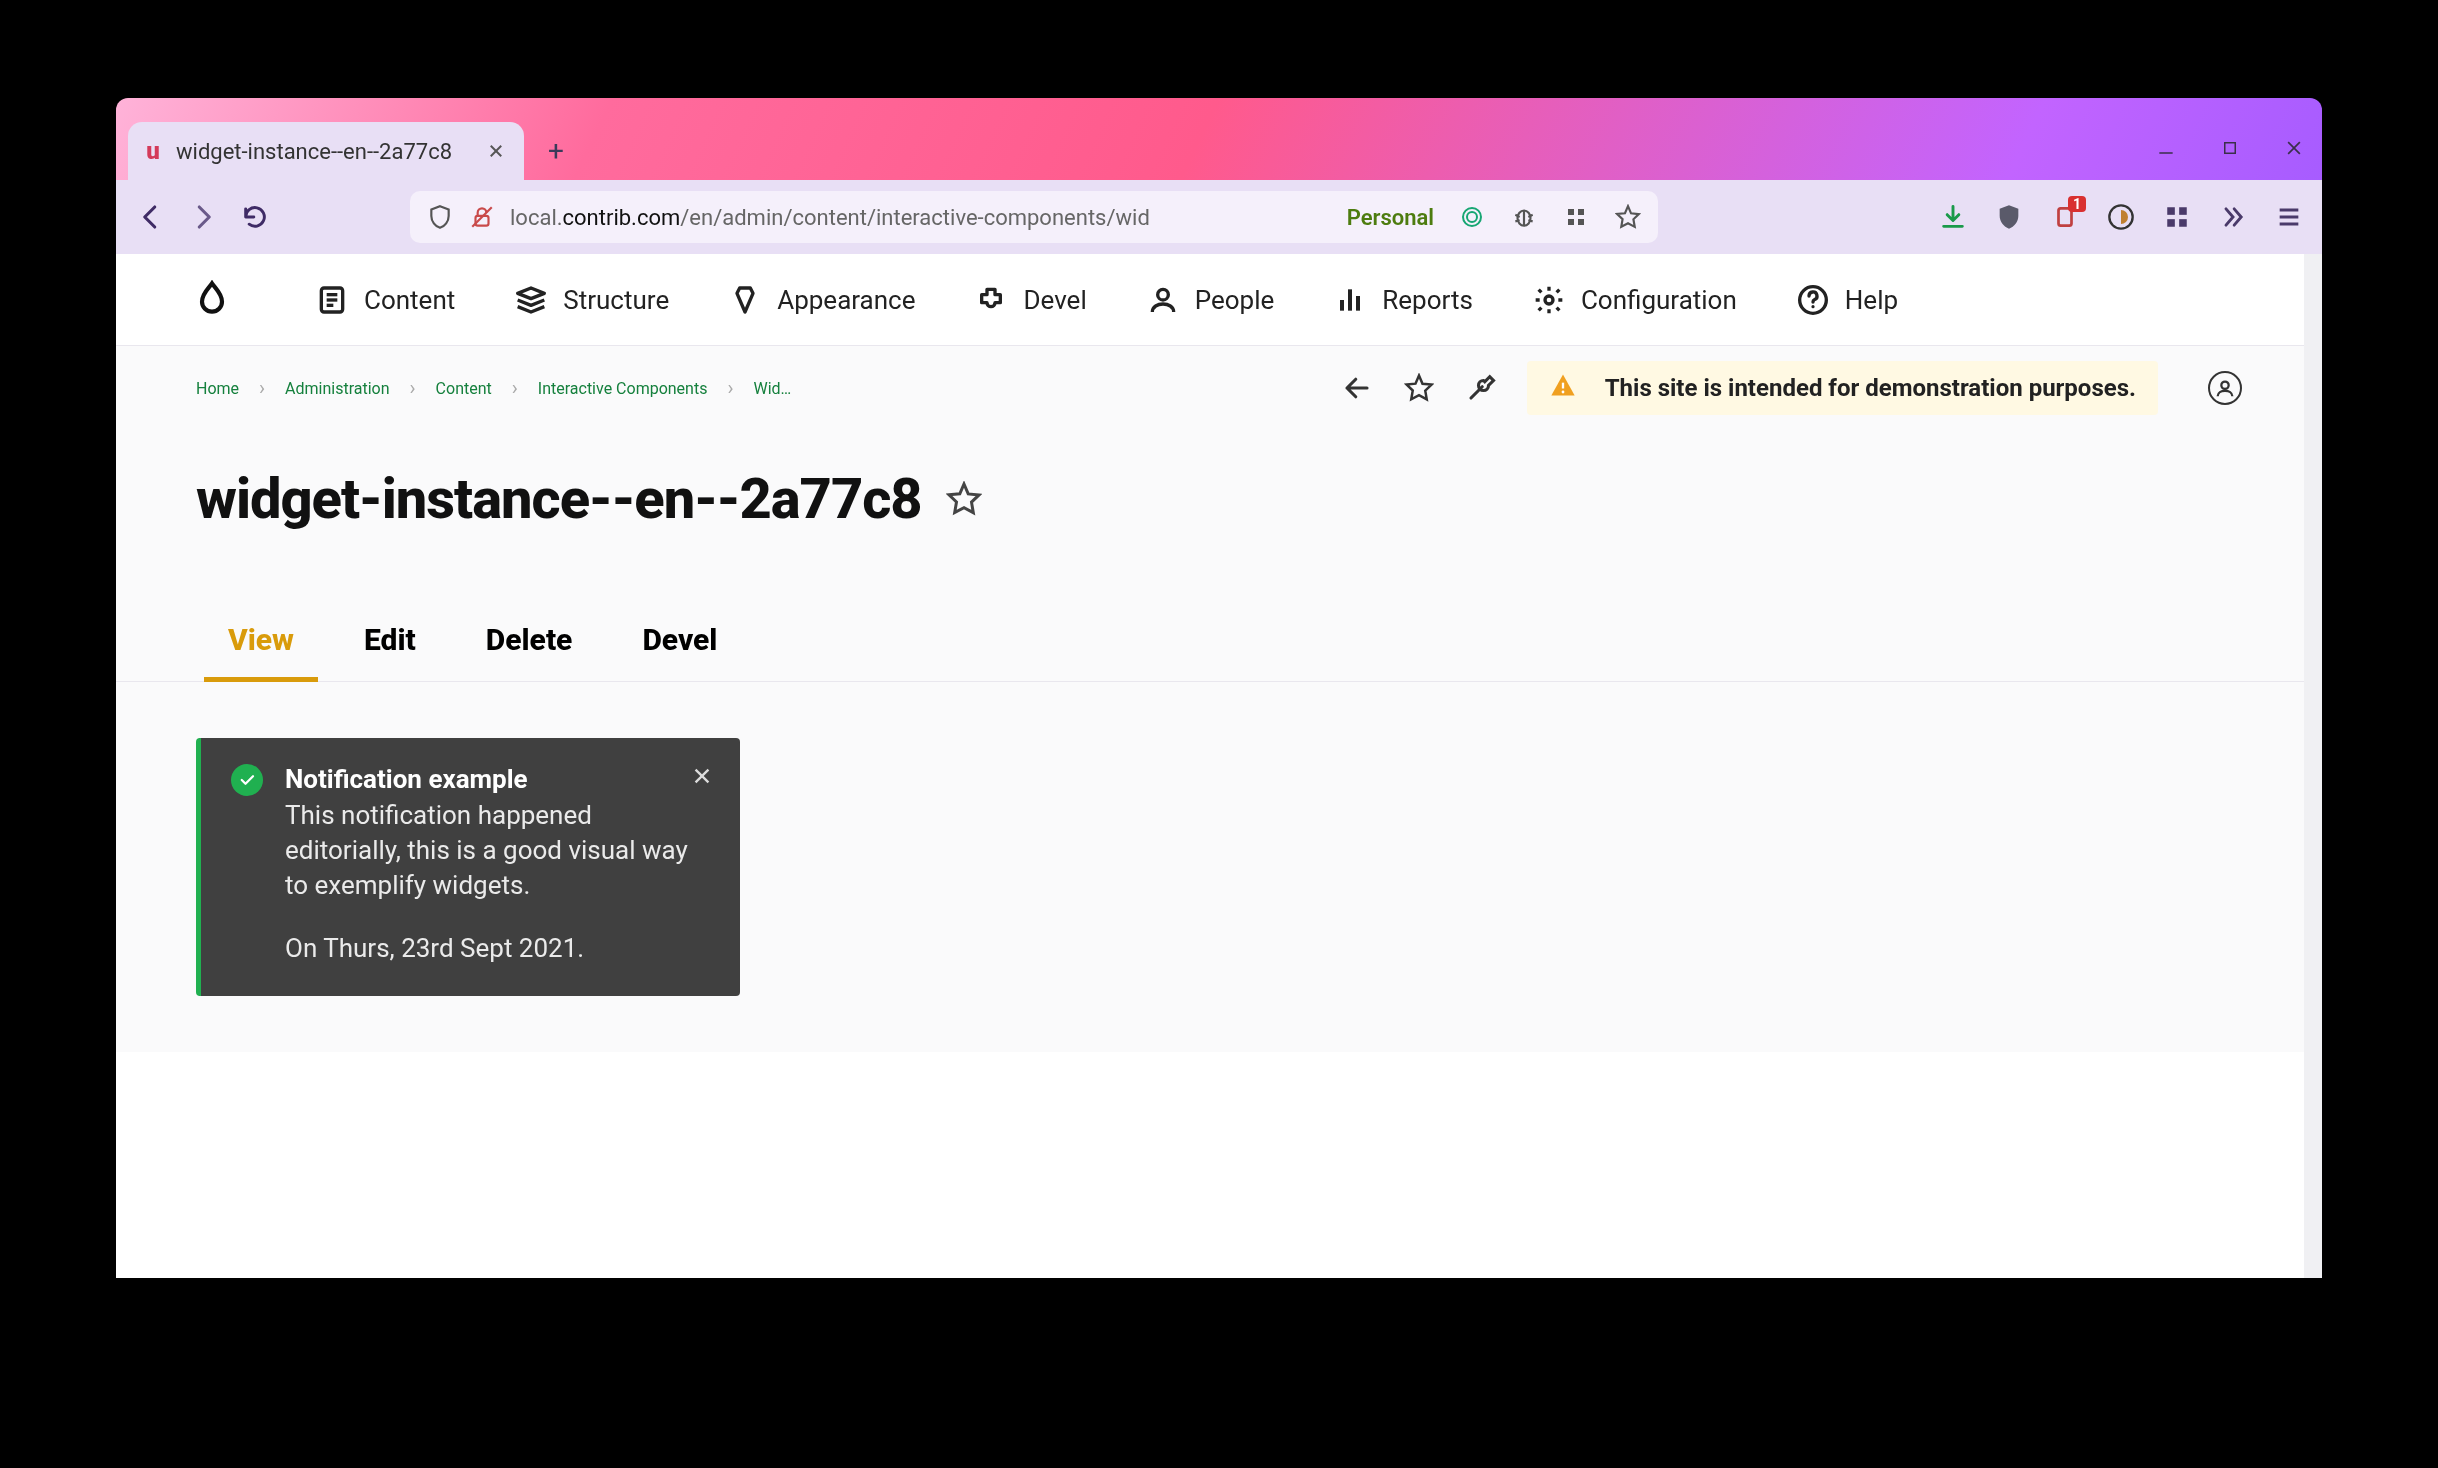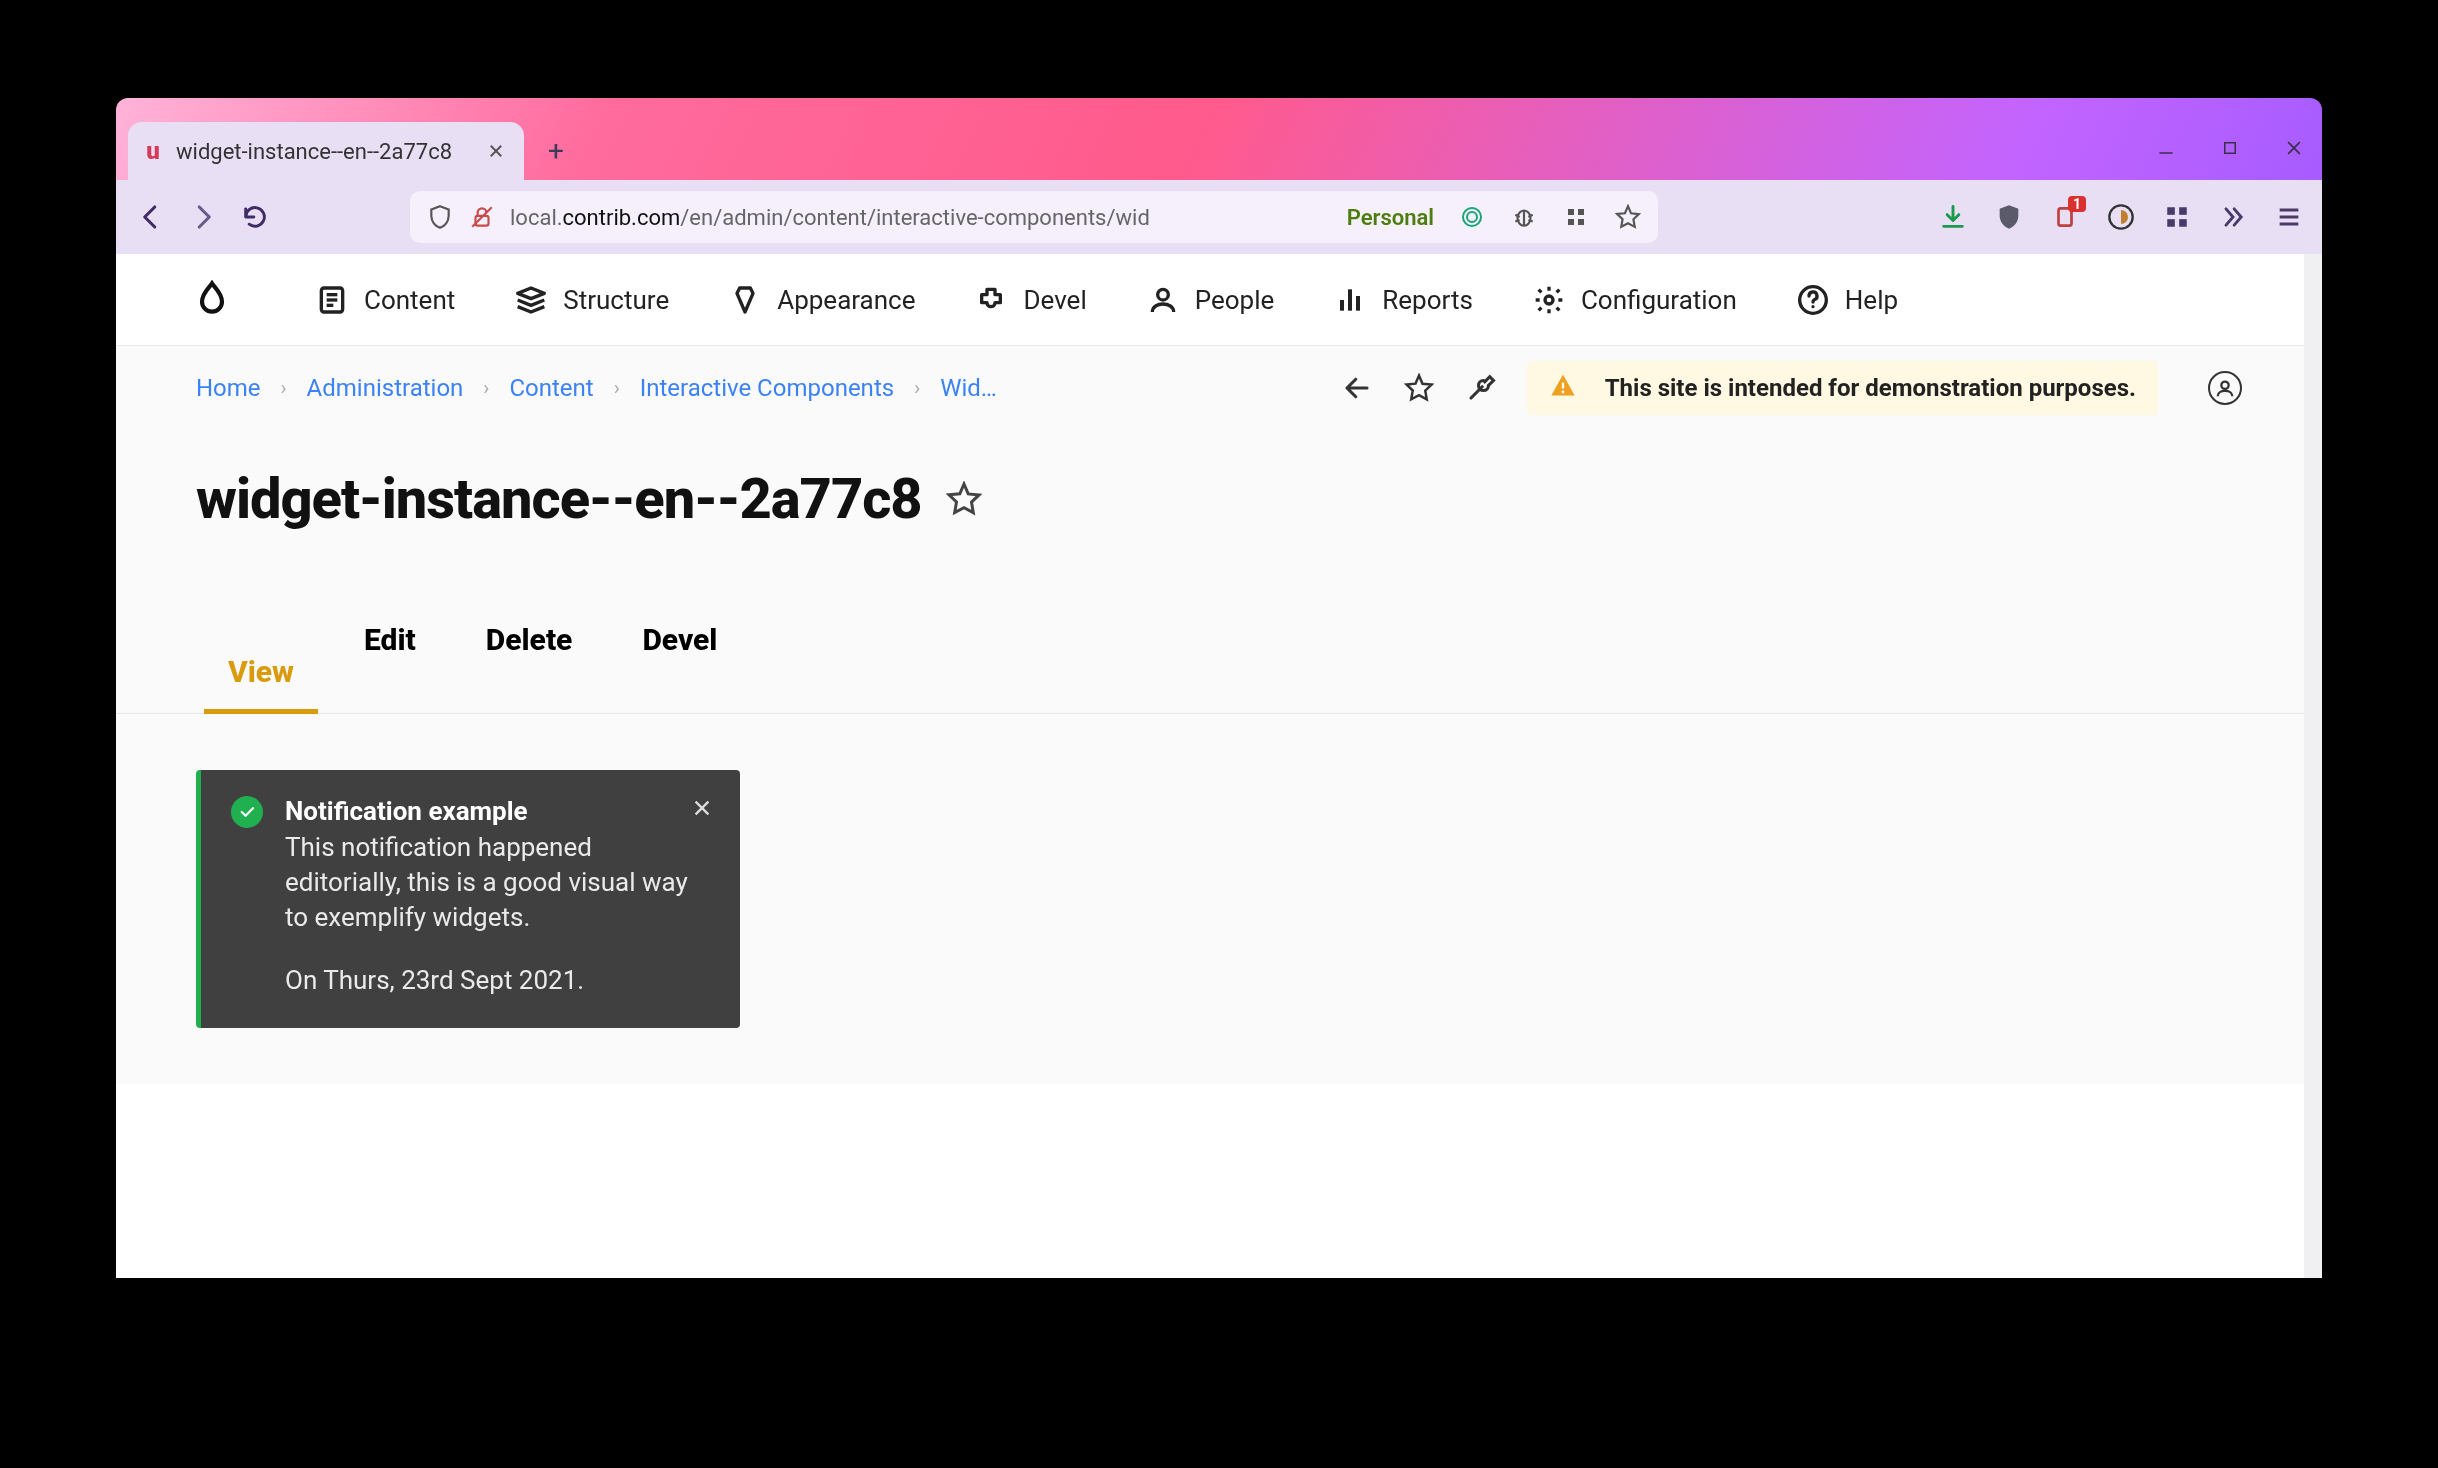--- a/index.html
+++ b/index.html
@@ -28,34 +28,34 @@
 .toolbar-icons .ti { width:30px;height:30px;display:flex;align-items:center;justify-content:center;color:#4a3a6a;cursor:pointer;position:relative;}
 .badge-1 { position:absolute;top:-6px;right:-6px;background:#d93030;color:#fff;font-size:14px;font-weight:700;padding:0 5px;border-radius:4px;line-height:16px;}
 .page { background:#fff; height: calc(100% - 156px); position:relative;}
 .page-scrollgutter { position:absolute; right:0; top:0; width:18px; height:100%; background:#f0f0f3;}
 .admin-toolbar { height: 92px; border-bottom:1px solid #e9e7ee; display:flex;align-items:center;padding:0 36px 0 76px;gap:60px;}
 .admin-item { display:flex;align-items:center;gap:16px;cursor:pointer;}
 .admin-item svg { width:32px;height:32px;color:#222;}
 .admin-item span { font-size:26px;color:#222;}
 .drupal-logo { width:40px;height:40px;margin-right:24px;}
 .breadcrumb-row { height:84px;display:flex;align-items:center;padding:0 80px;gap:20px;}
-.bc-item { font-size:24px;color:#3b82f6;cursor:pointer;}
+.bc-item { font-size:16px;color:#15803d;cursor:pointer;}
 .bc-sep { color:#aaa;font-size:20px;}
 .bc-actions { margin-left:auto;display:flex;align-items:center;gap:30px;}
 .bc-action-btn { width:32px;height:32px;display:flex;align-items:center;justify-content:center;color:#333;cursor:pointer;}
 .demo-banner { background:#fff9e3;padding:10px 22px;display:flex;align-items:center;gap:28px;border-radius:4px;}
 .demo-banner .warn { color:#f0a020;}
 .demo-banner span { font-size:24px;font-weight:700;color:#222;}
 .user-circle { width:34px;height:34px;border:2px solid #333;border-radius:50%;display:flex;align-items:center;justify-content:center;margin-left:20px;cursor:pointer;}
 .title-row { display:flex;align-items:center;gap:24px;padding:36px 80px 0 80px;}
 .page-title { font-size:56px;font-weight:800;color:#111;letter-spacing:-1px;}
 .title-star { width:36px;height:36px;color:#444;cursor:pointer;}
 .tabs-row { display:flex;gap:70px;padding:90px 80px 0 112px;border-bottom:1px solid #e9e7ee;}
 .page-tab { font-size:30px;font-weight:800;color:#000000;padding-bottom:24px;cursor:pointer;position:relative;}
-.page-tab.active { color:#d99b0b;margin-top:32px;}
+.page-tab.active { color:#d99b0b;}
 .page-tab.active::after { content:'';position:absolute;left:-24px;right:-24px;bottom:-1px;height:5px;background:#d99b0b;}
 .content-area { padding:56px 80px;}
 .notification { width:544px;background:#404040;border-left:5px solid #20b050;border-radius:4px;padding:26px 30px 30px 30px;display:flex;gap:22px;position:relative;}
 .notif-check { width:32px;height:32px;background:#20b050;border-radius:50%;display:flex;align-items:center;justify-content:center;flex-shrink:0;}
 .notif-check svg { width:18px;height:18px;color:#fff;}
 .notif-body { flex:1;}
 .notif-title { font-size:26px;font-weight:700;color:#fff;margin-bottom:4px;}
 .notif-text { font-size:26px;color:#eaeaea;line-height:1.35;}
 .notif-text p + p { margin-top:28px;}
 .notif-close { position:absolute;top:26px;right:26px;color:#ddd;cursor:pointer;width:24px;height:24px;display:flex;align-items:center;justify-content:center;}

